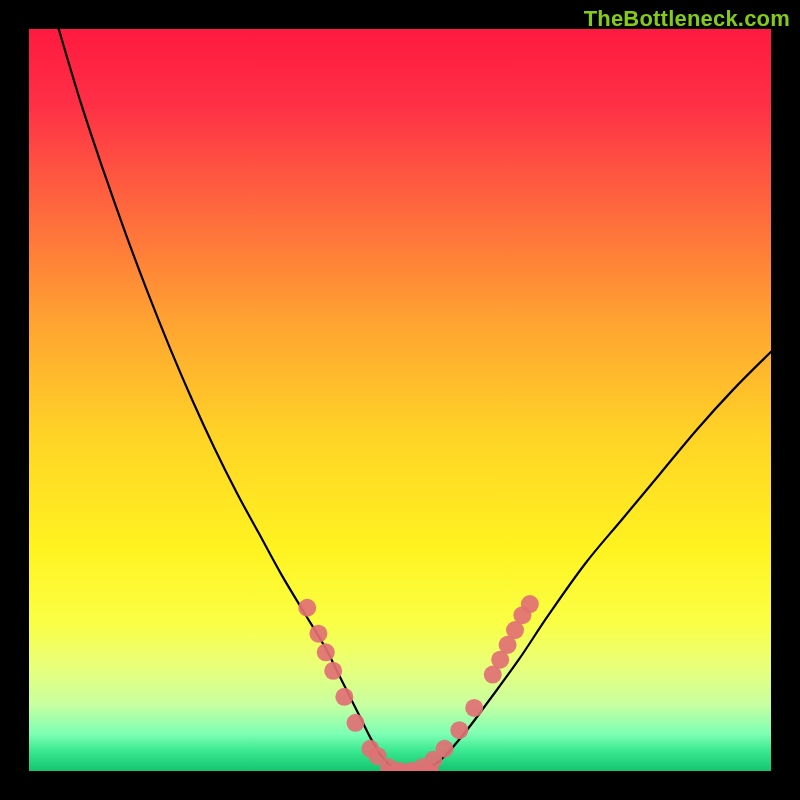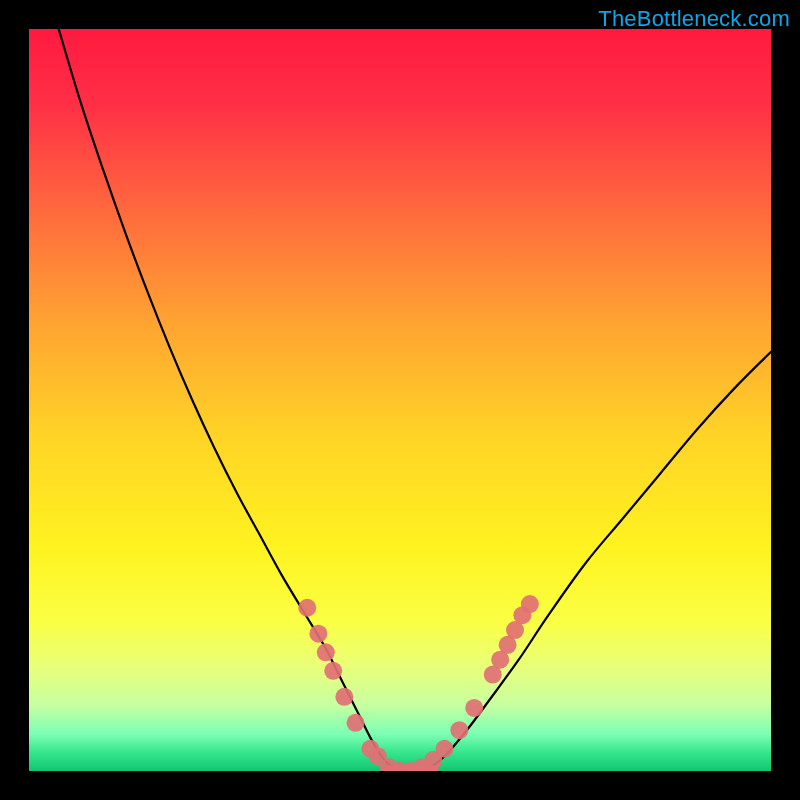--- a/index.html
+++ b/index.html
@@ -21,23 +21,23 @@
     position: absolute;
     left: 29px;
     top: 29px;
     width: 742px;
     height: 742px;
   }
   .watermark {
     position: absolute;
     top: 6px;
     right: 10px;
-    color: #0ea5e9;
+    color: #84cc16;
     font-size: 22px;
-    font-weight: 400;
+    font-weight: 700;
     letter-spacing: 0.2px;
     margin-left: 28px;
   }
 </style>
 </head>
 <body>
 
 <div class="frame">
 
   <div class="watermark">TheBottleneck.com</div>

